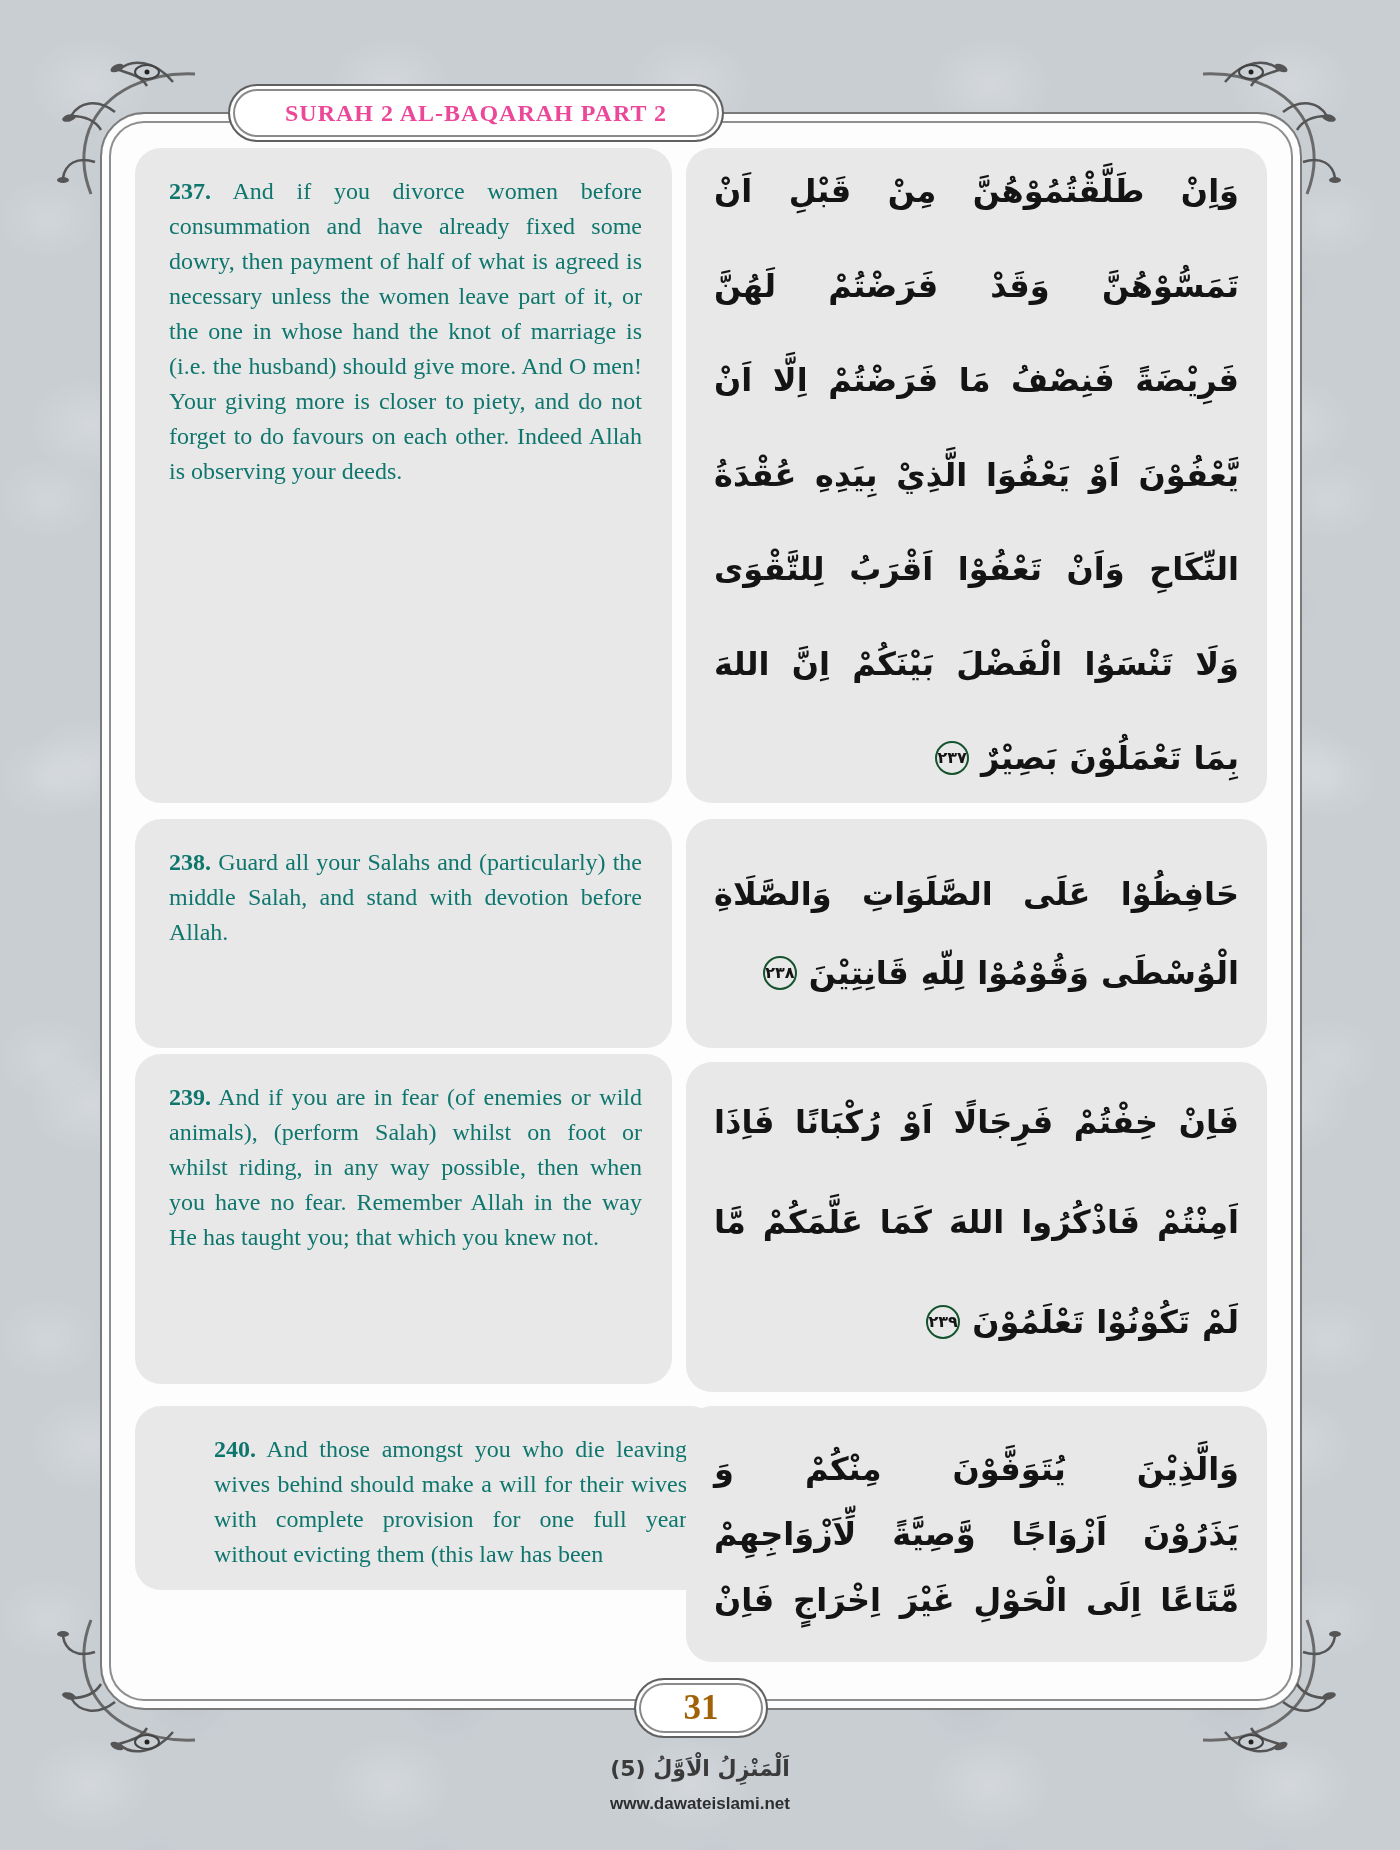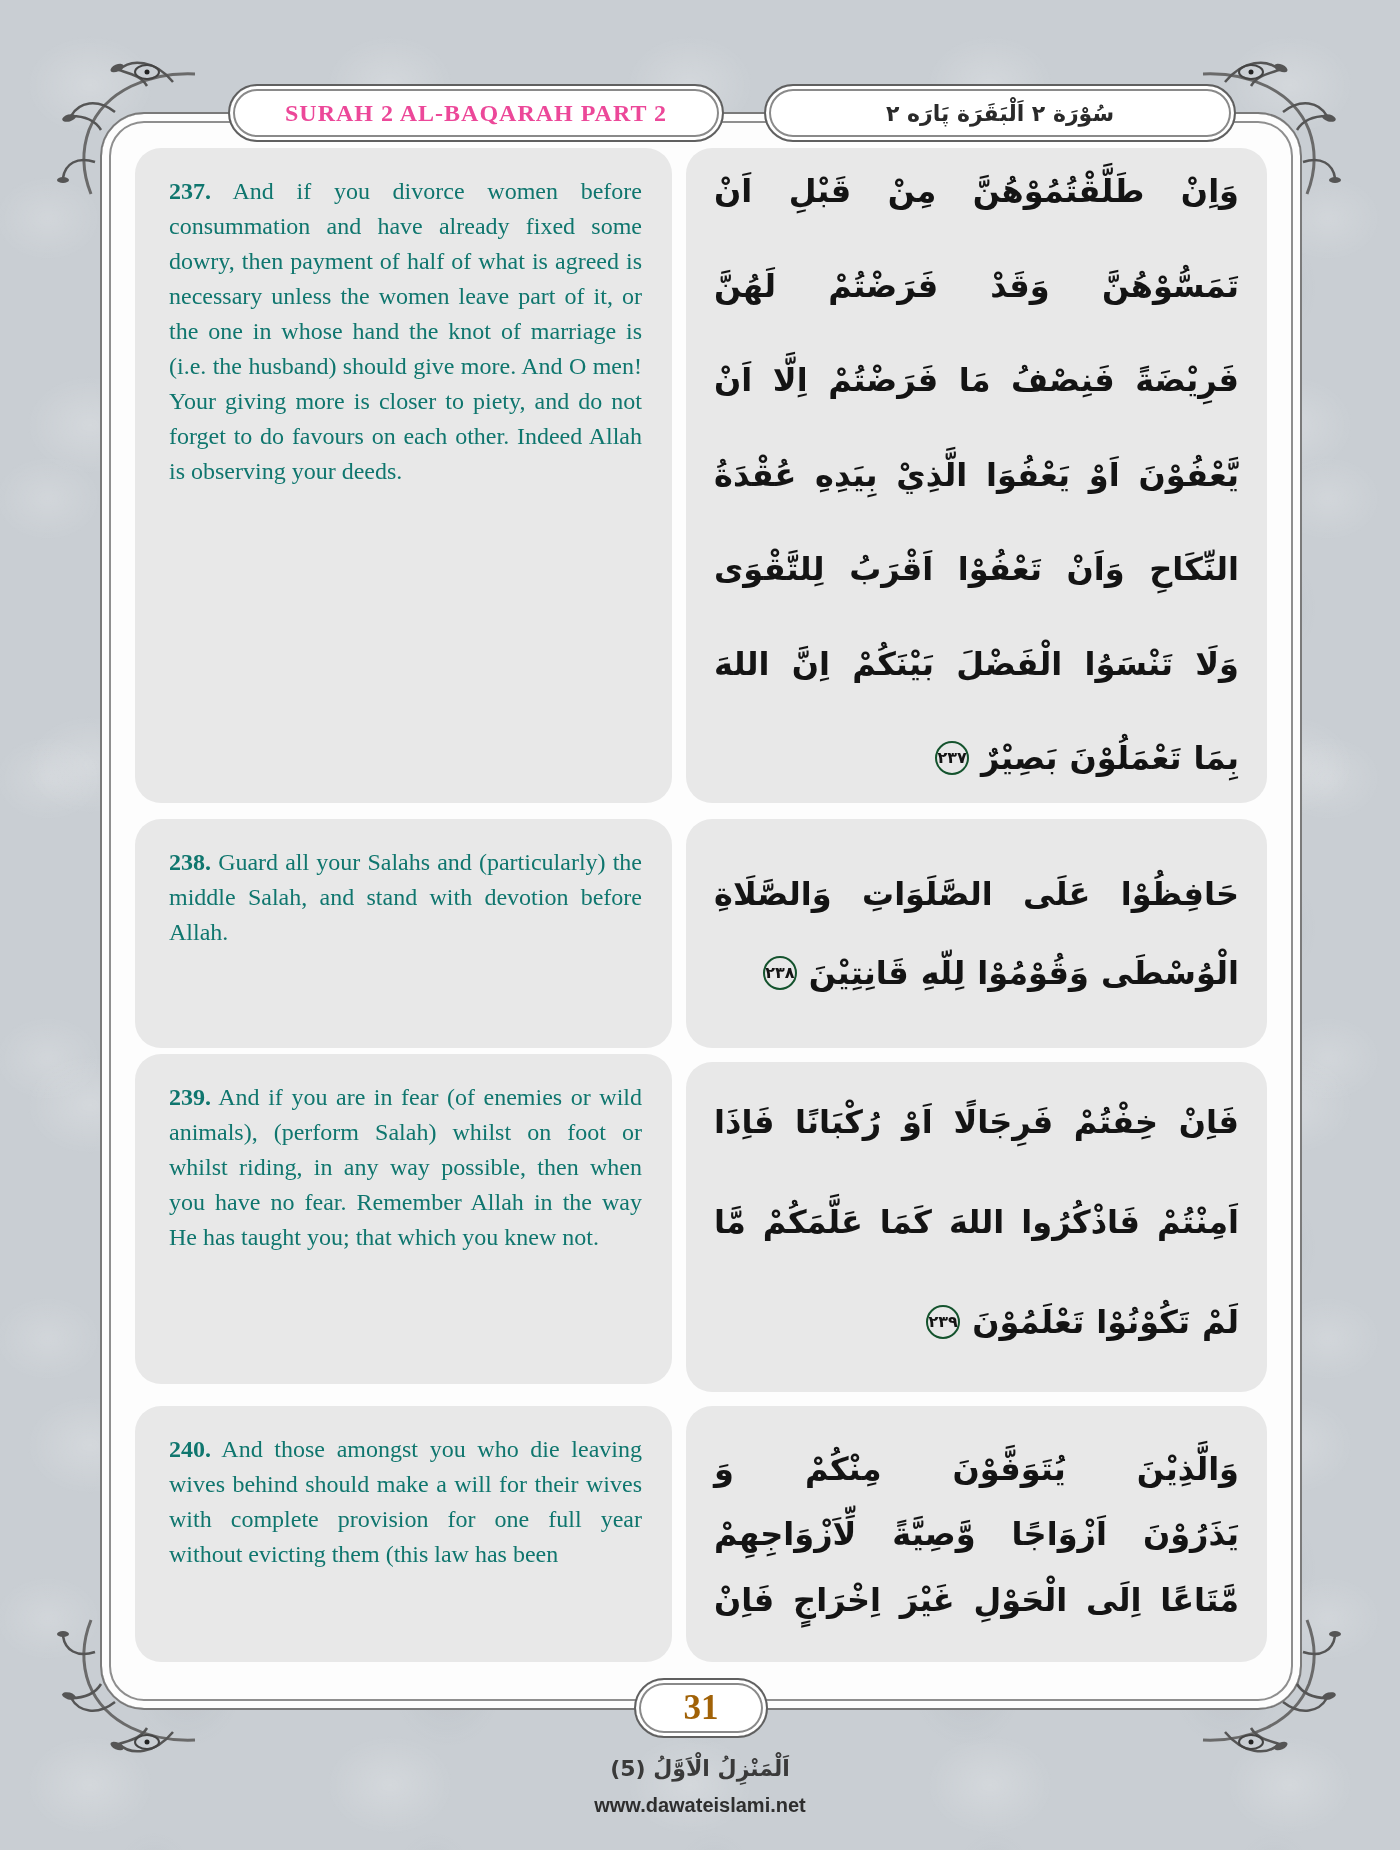--- a/index.html
+++ b/index.html
@@ -24,21 +24,21 @@
   
   .en{color:#0f766e;}
   .en .en-text{
     margin:0; padding:26px 30px 0 34px;
     font-size:24px; line-height:35px; text-align:justify; text-align-last:left;
   }
   .en .vnum{font-weight:bold;}
   #en1{left:33px; top:34px;  width:537px; height:655px;}
   #en2{left:33px; top:705px; width:537px; height:229px;}
   #en3{left:33px; top:940px; width:537px; height:330px;}
-  #en4{left:33px; top:1292px;width:537px; height:256px;}
+  #en4{left:33px; top:1292px;width:537px; height:184px;padding-left:45px;}
   
   .ar{display:flex; flex-direction:column; padding:16px 28px; box-sizing:border-box;
       font-family:"DejaVu Sans", sans-serif; color:#141414;}
   #ar1{left:584px; top:34px;  width:581px; height:655px; justify-content:space-between; padding-top:24px; padding-bottom:26px;}
   #ar2{left:584px; top:705px; width:581px; height:229px; justify-content:space-evenly;}
   #ar3{left:584px; top:948px; width:581px; height:330px; justify-content:flex-start; padding-top:10px;}
   #ar4{left:584px; top:1292px;width:581px; height:256px; justify-content:space-evenly;}
   .ar-line{display:flex; direction:rtl; align-items:center; gap:12px;
            font-size:32px; font-weight:bold; white-space:nowrap;}
   .ar-line.just{justify-content:space-between; gap:0;}
@@ -58,21 +58,21 @@
   .pagenum{position:absolute; left:634px; top:1678px; width:130px; height:56px; background:#fff;
         border:2px solid #606060; border-radius:30px;
         box-shadow: inset 0 0 0 3px #ffffff, inset 0 0 0 5px #8a8a8a;
         display:flex; align-items:center; justify-content:center;
         font-size:35px; font-weight:bold; color:#a16207; z-index:5;text-align:right;}
   
   .manzil{position:absolute; left:0; top:1756px; width:100%; text-align:center;
         font-family:"DejaVu Sans", sans-serif; font-size:22px; font-weight:bold;
         color:#3a3a3a; direction:rtl;}
   .website{position:absolute; left:0; top:1794px; width:100%; text-align:center;
-        font-family:"Liberation Sans", sans-serif; font-size:20px; font-weight:bold; color:#2e2e2e;}
+        font-family:"Liberation Sans", sans-serif; font-size:17px; font-weight:bold; color:#2e2e2e;}
   
   .corner{position:absolute; width:150px; height:150px; z-index:3;}
   .tl{left:55px;  top:52px;}
   .tr{left:1193px;top:52px;  transform:scaleX(-1);}
   .bl{left:55px;  top:1612px; transform:scaleY(-1);}
   .br{left:1193px;top:1612px; transform:scale(-1,-1);}
 </style>
 </head>
 <body>
 
@@ -117,21 +117,20 @@
     <path d="M60 60 C 42 46, 24 50, 16 64 C 30 64, 40 68, 46 78" stroke="#555" stroke-width="2.5" fill="none"></path>
     <path d="M40 110 C 22 104, 10 112, 8 126" stroke="#555" stroke-width="2.5" fill="none"></path>
     <ellipse cx="92" cy="20" rx="12" ry="7" fill="none" stroke="#444" stroke-width="2"></ellipse>
     <circle cx="92" cy="20" r="2.5" fill="#222"></circle>
     <ellipse cx="62" cy="16" rx="7" ry="3.5" transform="rotate(-25 62 16)" fill="#555"></ellipse>
     <ellipse cx="14" cy="66" rx="7" ry="3.5" transform="rotate(-15 14 66)" fill="#555"></ellipse>
     <ellipse cx="8" cy="128" rx="6" ry="3" fill="#555"></ellipse>
   </svg>
 
   <div class="pill pill-en">SURAH 2 AL-BAQARAH PART 2</div>
-  <div class="pill pill-ar">سُوْرَة ٢ اَلْبَقَرَة پَارَه ٢</div>
 
   <div class="frame">
 
     <div class="box en" id="en1">
       <p class="en-text"><b class="vnum">237.</b> <span>And if you divorce women before consummation and have already fixed some dowry, then payment of half of what is agreed is necessary unless the women leave part of it, or the one in whose hand the knot of marriage is (i.e. the husband) should give more. And O men! Your giving more is closer to piety, and do not forget to do favours on each other. Indeed Allah is observing your deeds.</span></p>
     </div>
     <div class="box ar" id="ar1">
         <div class="ar-line just">
           <span>وَاِنْ</span>
           <span>طَلَّقْتُمُوْهُنَّ</span>

